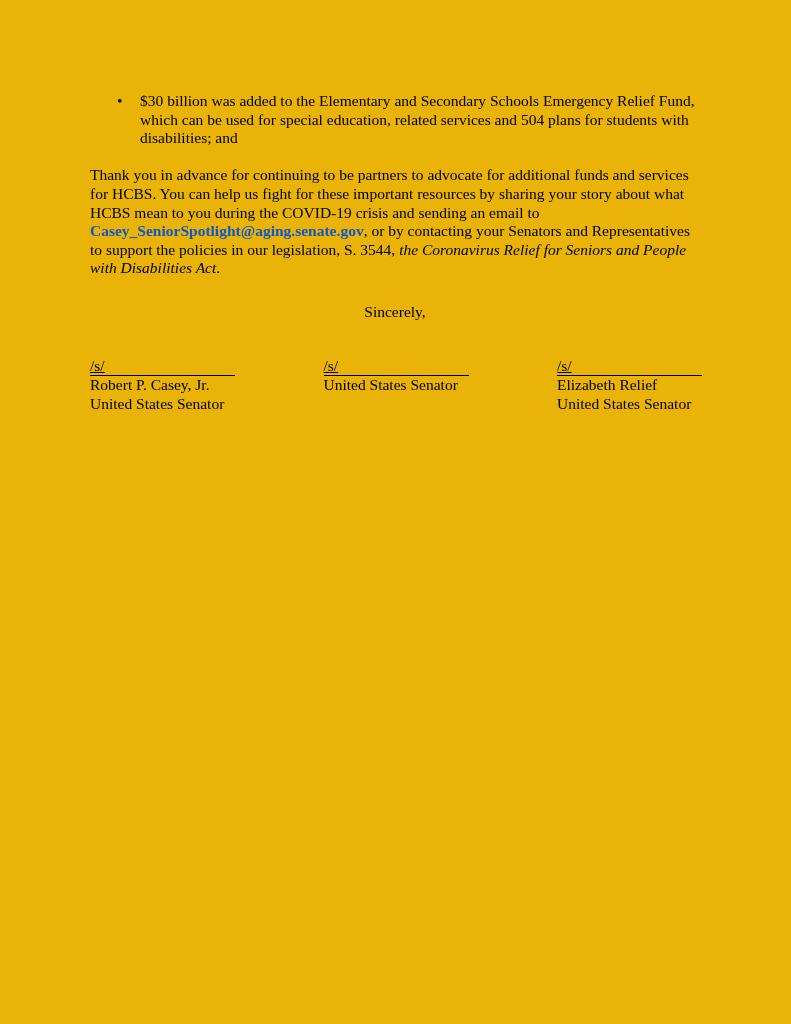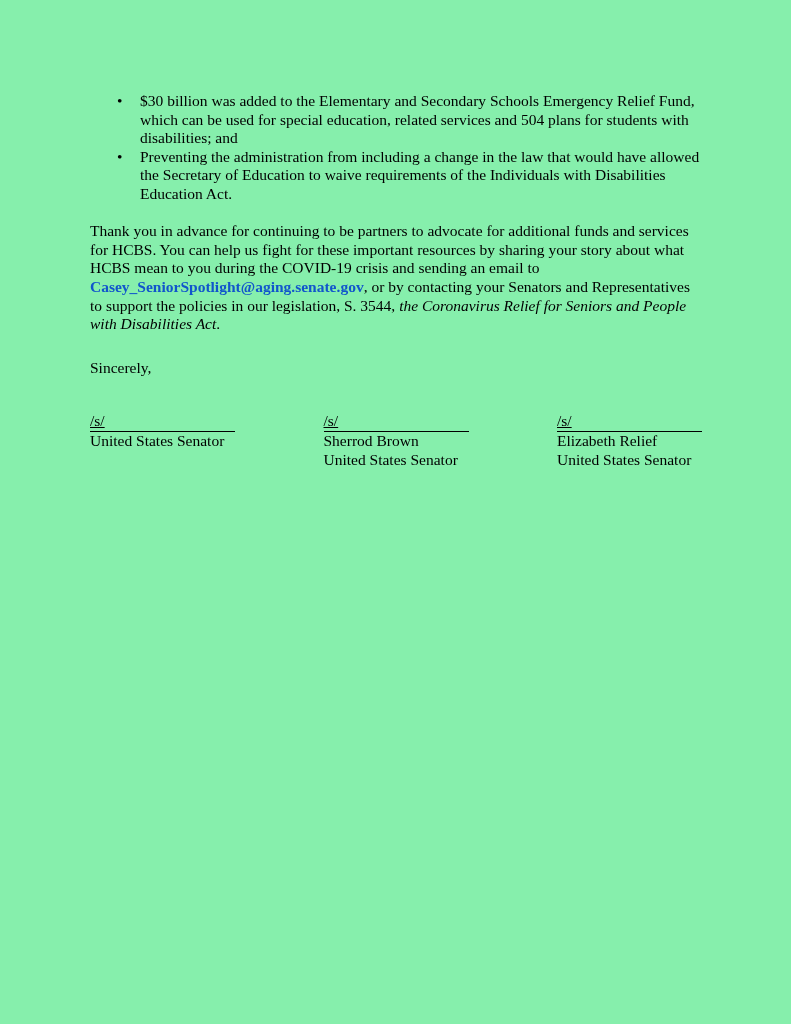--- a/index.html
+++ b/index.html
@@ -34,61 +34,60 @@
   p.para {
     margin: 18.6px 0 0 0;
   }
   a.email-link {
     font-weight: bold;
     cursor: pointer;
   }
   .italic { font-style: italic; }
   p.closing {
     margin: 25px 0 0 0;
-    text-align: left;
+    text-align: center;
   }
   .signatures {
     display: flex;
     margin-top: 35px;
   }
   .sig-col { width: 233.5px; flex: 0 0 auto; }
   .sig-col:last-child { width: auto; }
   .sig-line {
     width: 145px;
     border-bottom: 1px solid #000;
     text-decoration: underline;
   }
   .sig-name, .sig-title { white-space: nowrap; }
 </style>
 </head>
 <body>
 
-<div class="page" style="color: rgb(0, 0, 0); background: #86efac;">
+<div class="page" style="color: rgb(0, 0, 0); background: #eab308;">
 
   <ul class="bullets">
     <li>$30 billion was added to the Elementary and Secondary Schools Emergency Relief Fund, which can be used for special education, related services and 504 plans for students with disabilities; and</li>
-    <li>Preventing the administration from including a change in the law that would have allowed the Secretary of Education to waive requirements of the Individuals with Disabilities Education Act.</li>
   </ul>
 
 
   <p class="para"><span>Thank you in advance for continuing to be partners to advocate for additional funds and services for HCBS. You can help us fight for these important resources by sharing your story about what HCBS mean to you during the COVID-19 crisis and sending an email to </span><a class="email-link" style="color: rgb(17, 85, 204);">Casey_SeniorSpotlight@aging.senate.gov</a><span>, or by contacting your Senators and Representatives to support the policies in our legislation, S. 3544, </span><span class="italic">the Coronavirus Relief for Seniors and People with Disabilities Act</span><span>.</span></p>
 
 
   <p class="closing">Sincerely,</p>
 
   <div class="signatures">
 
     <div class="sig-col">
       <div class="sig-line">/s/</div>
+      <div class="sig-name">Robert P. Casey, Jr.</div>
       <div class="sig-title">United States Senator</div>
     </div>
 
     <div class="sig-col">
       <div class="sig-line">/s/</div>
-      <div class="sig-name">Sherrod Brown</div>
       <div class="sig-title">United States Senator</div>
     </div>
 
     <div class="sig-col">
       <div class="sig-line">/s/</div>
       <div class="sig-name">Elizabeth Relief</div>
       <div class="sig-title">United States Senator</div>
     </div>
 
   </div>

